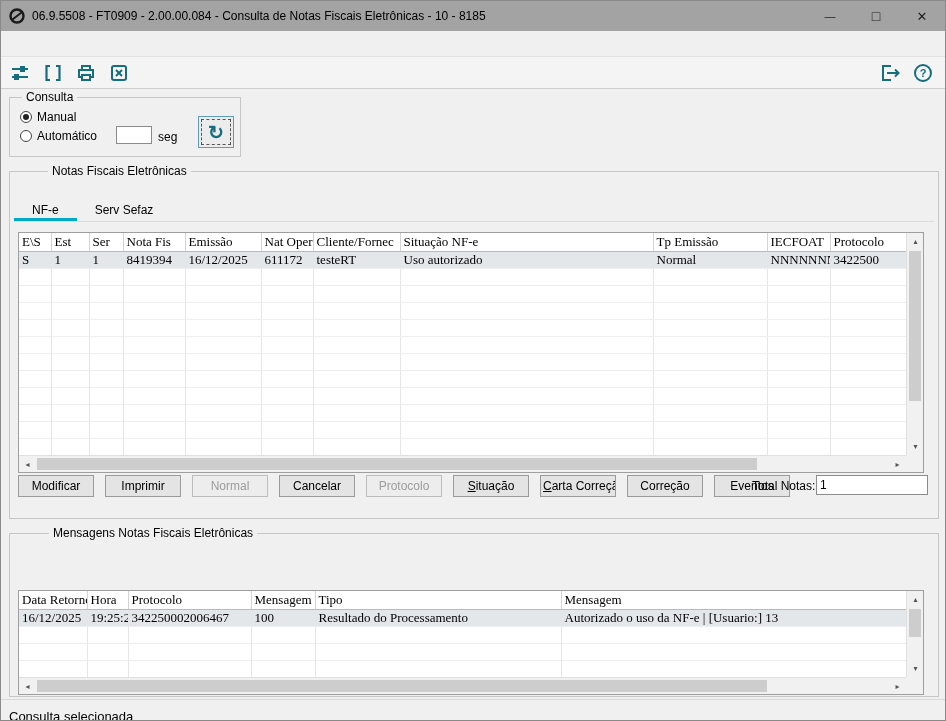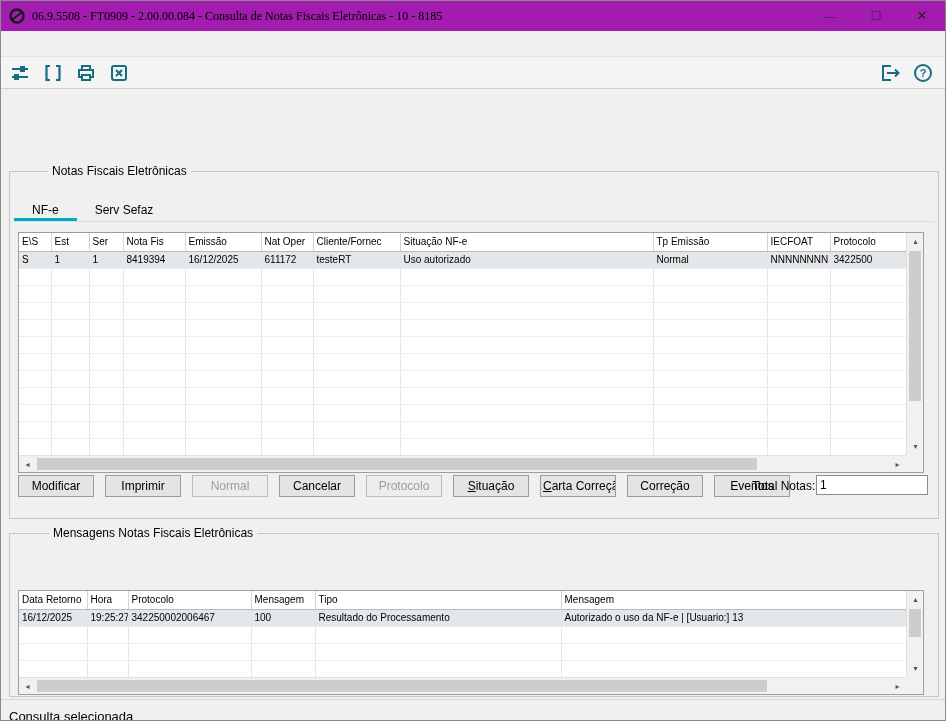--- a/index.html
+++ b/index.html
@@ -5,21 +5,21 @@
   :root{
     --accent:#166d7e;
     --tab-underline:#00a9c9;
     --selected-row:#e3e7ea;
   }
   *{box-sizing:border-box;}
   body{margin:0;font-family:"Liberation Sans",sans-serif;background:#ffffff;}
   .window{position:relative;width:946px;height:721px;background:#f0f0f0;border:1px solid #8a8a8a;overflow:hidden;}
 
   
-  .titlebar{position:absolute;top:0;left:0;right:0;height:30px;background:#a21caf;display:flex;align-items:center;font-family:Liberation Serif, serif;}
+  .titlebar{position:absolute;top:0;left:0;right:0;height:30px;background:#a3a3a3;display:flex;align-items:center;}
   .app-icon{margin-left:8px;display:flex;}
   .title-text{font-size:12px;margin-left:7px;color:#000;white-space:nowrap;}
   .win-controls{margin-left:auto;display:flex;height:100%;}
   .win-btn{width:46px;height:100%;display:flex;align-items:center;justify-content:center;font-size:12px;color:#222;}
   .glyph-min::before{content:"\2014";font-size:11px;}
   .glyph-max::before{content:"\25A1";font-size:14px;}
   .glyph-close::before{content:"\2715";font-size:13px;}
 
   
   .menubar{position:absolute;top:30px;left:0;right:0;height:25px;background:#fff;display:flex;align-items:center;font-size:13px;color:#000;}
@@ -44,21 +44,21 @@
   .refresh-glyph::before{content:"\21BB";font-size:19px;font-weight:bold;}
 
   
   .tabstrip{position:absolute;left:4px;top:26px;right:4px;height:24px;border-bottom:1px solid #dcdcdc;display:flex;font-size:12px;}
   .tab{padding:5px 18px 2px 18px;color:#000;}
   .tab.active{border-bottom:3px solid var(--tab-underline);}
 
   
   .grid-box{position:absolute;border:1px solid #9e9e9e;background:#fff;}
   .grid-viewport{position:absolute;left:0;top:0;right:17px;bottom:17px;overflow:hidden;background:#fff;}
-  table.grid{border-collapse:collapse;table-layout:fixed;font-size:10px;background:#fff;}
+  table.grid{border-collapse:collapse;table-layout:fixed;font-size:13px;background:#fff;font-family:Liberation Serif, serif;}
   table.grid th{height:18px;font-weight:normal;text-align:left;padding:0 3px;border-right:1px solid #d4d4d4;border-bottom:1px solid #b9b9b9;background:#fff;overflow:hidden;white-space:nowrap;}
   table.grid td{height:17px;padding:0 3px;border-right:1px solid #e5e5e5;border-bottom:1px solid #eeeeee;overflow:hidden;white-space:nowrap;color:#000;}
   table.grid tr.selected td{background:var(--selected-row);}
 
   
   .vscroll{position:absolute;right:0;top:0;bottom:17px;width:17px;background:#f1f1f1;border-left:1px solid #e0e0e0;}
   .hscroll{position:absolute;left:0;right:17px;bottom:0;height:17px;background:#f1f1f1;border-top:1px solid #e0e0e0;}
   .sb-corner{position:absolute;right:0;bottom:0;width:17px;height:17px;background:#f1f1f1;}
   .sb-btn{position:absolute;width:17px;height:17px;display:flex;align-items:center;justify-content:center;color:#555;font-size:8px;}
   .sb-up{top:0;left:0;}.sb-down{bottom:0;left:0;}
@@ -147,20 +147,36 @@
       </span>
       <span class="tool-icon">
         <svg width="20" height="20" viewBox="0 0 20 20">
           <circle cx="10" cy="10" r="8" fill="none" stroke="currentColor" stroke-width="2"></circle>
           <text x="10" y="14" text-anchor="middle" font-size="11" font-weight="bold" fill="currentColor" font-family="Liberation Sans, sans-serif">?</text>
         </svg>
       </span>
     </div>
   </div>
 
+  <div class="groupbox" style="left:8px;top:96px;width:232px;height:60px;">
+    <span class="gb-legend" style="left:12px;">Consulta</span>
+    <div class="radio-row" style="left:10px;top:12px;">
+      <span class="radio checked"></span>
+      <span>Manual</span>
+    </div>
+    <div class="radio-row" style="left:10px;top:31px;">
+      <span class="radio"></span>
+      <span>Automático</span>
+    </div>
+    <input class="textbox" style="position: absolute; left: 106px; top: 28px; width: 36px; height: 18px;" value="">
+    <span class="field-label" style="left:148px;top:32px;">seg</span>
+    <button class="refresh-btn" style="left:188px;top:18px;">
+      <span class="refresh-glyph"></span>
+    </button>
+  </div>
 
   <div class="groupbox" style="left:8px;top:170px;width:930px;height:348px;">
     <span class="gb-legend" style="left:38px;">Notas Fiscais Eletrônicas</span>
 
     <div class="tabstrip">
       <span class="tab active">NF-e</span>
       <span class="tab">Serv Sefaz</span>
     </div>
 
     <div class="grid-box" style="left:8px;top:60px;width:906px;height:241px;">

